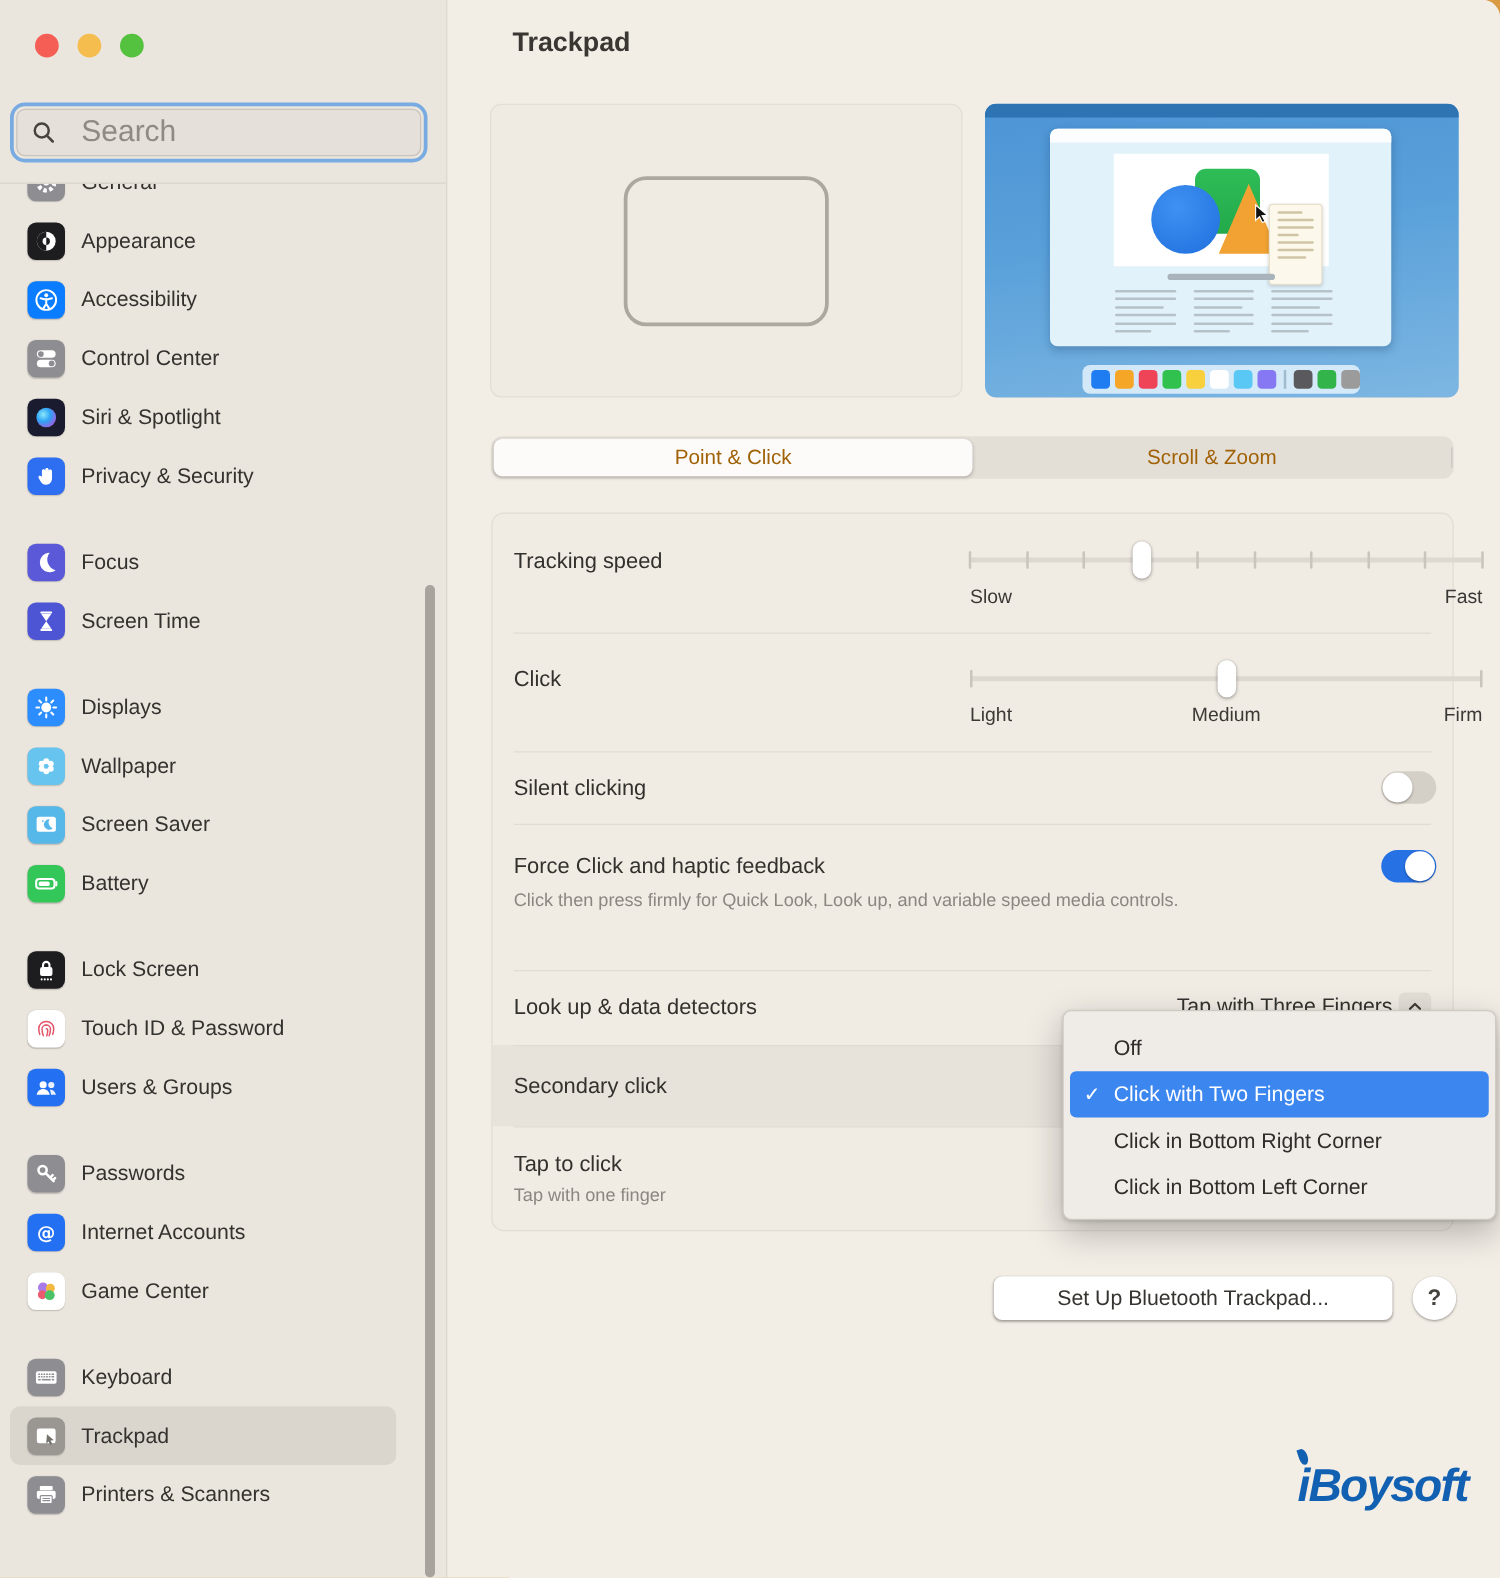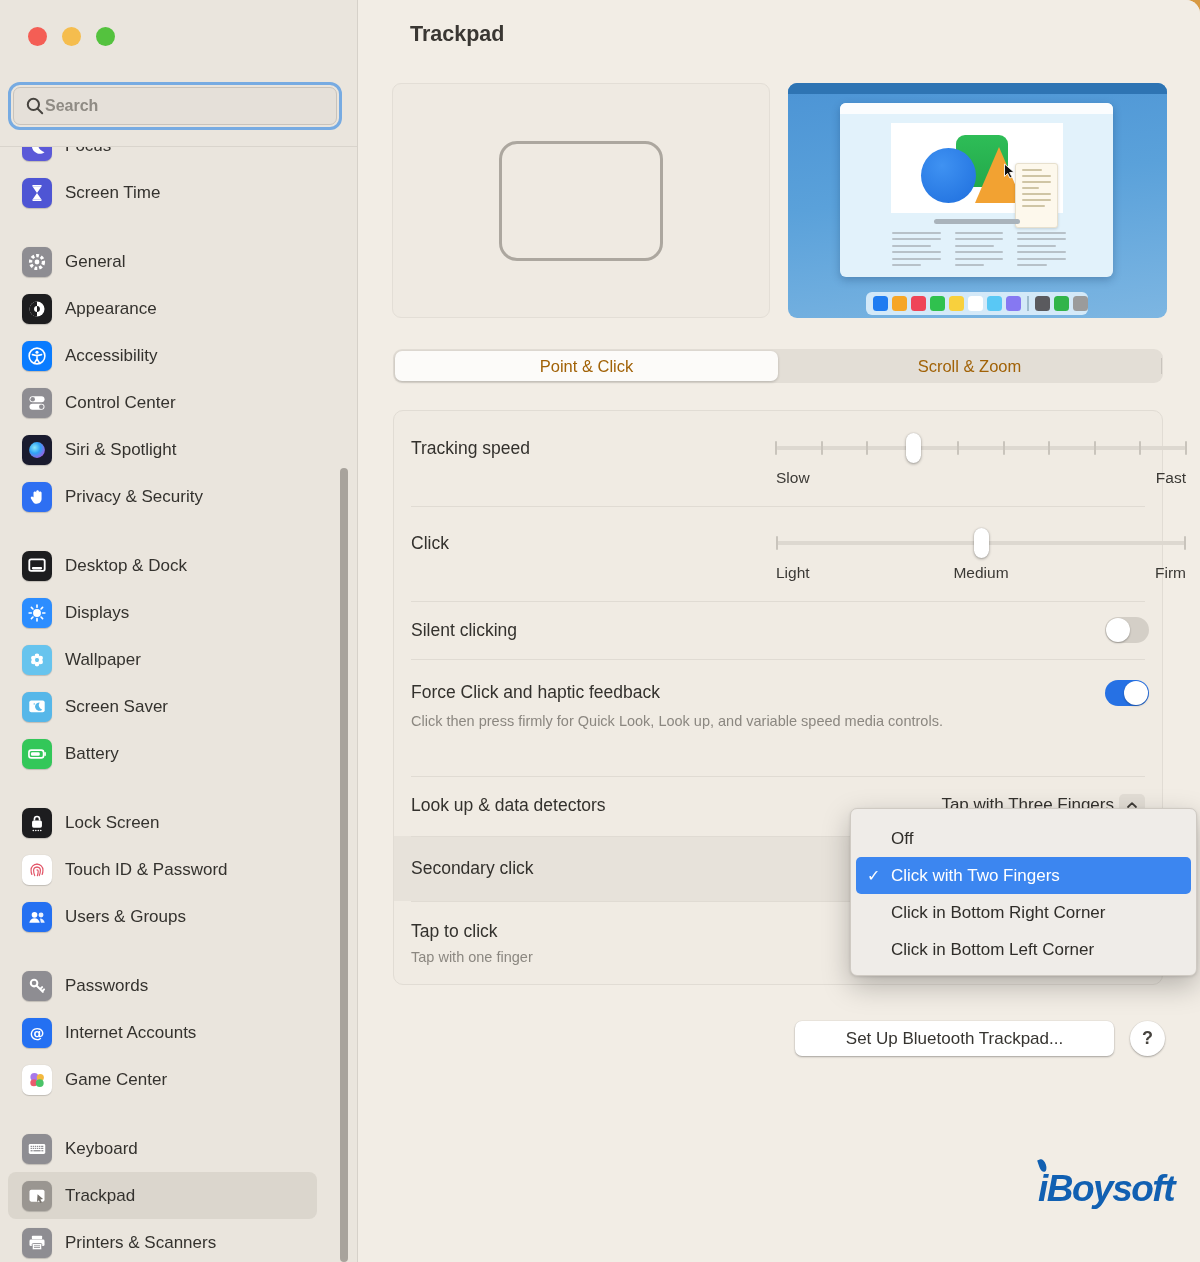--- a/index.html
+++ b/index.html
@@ -22,21 +22,21 @@
   .sicon svg{display:block;}
   .side-header{position:absolute;top:0;left:0;right:0;height:146px;background:#EAE5DD;
                border-bottom:1px solid #D9D4CC;z-index:3;}
   .traffic{position:absolute;top:27px;left:28px;display:flex;gap:15px;}
   .tl{width:19px;height:19px;border-radius:50%;}
   .tl.red{background:#F45E55}.tl.yellow{background:#F5BD4E}.tl.green{background:#54C23E}
   .search-ring{position:absolute;left:8px;top:82px;width:334px;height:48px;box-sizing:border-box;
                border:3px solid #77ABE2;border-radius:12px;padding:2px;background:#EAE5DD;}
   .search-inner{width:100%;height:100%;box-sizing:border-box;background:#E5E0D9;
                 border:1px solid #C8C3BC;border-radius:7px;display:flex;align-items:center;
-                gap:0;padding:0 11px;font-size:16px;color:#8F8B84;font-weight:bold;}
+                gap:20px;padding:0 11px;font-size:24px;color:#8F8B84;}
   .side-scrollbar{position:absolute;right:9px;top:468px;bottom:0;width:8px;background:#A8A39C;
                   border-radius:4px;z-index:4;}
 
   
   .content{position:absolute;left:358px;top:0;width:842px;height:100%;background:#F2EDE5;}
   .page-title{position:absolute;left:52px;top:22px;font-size:21.5px;font-weight:bold;color:#3A3733;margin:0;}
 
   .panel{position:absolute;top:83px;height:235px;border-radius:9px;box-sizing:border-box;}
   .panel-left{left:34px;width:378px;background:#EFEAE2;border:1px solid #E3DED6;}
   .tp-outline{position:absolute;left:50%;top:50%;transform:translate(-50%,-50%);
@@ -132,40 +132,20 @@
 </style>
 </head>
 <body>
 
 <div class="app">
 
   <aside class="sidebar">
     <div class="side-rows" id="side-rows">
         <div class="side-group">
           <div class="srow">
-            <span class="sicon" style="background: rgb(91, 89, 216);">
-              <svg width="22" height="22" viewBox="0 0 24 24">
-                <path d="M15 3.5a8.5 8.5 0 1 0 5.2 15.2A9.5 9.5 0 0 1 15 3.5z" fill="#fff"></path>
-              </svg>
-            </span>
-            <span>Focus</span>
-          </div>
-          <div class="srow">
-            <span class="sicon" style="background: rgb(78, 85, 212);">
-              <svg width="22" height="22" viewBox="0 0 24 24">
-                <rect x="6.8" y="3.4" width="10.4" height="1.8" rx=".9" fill="#fff"></rect>
-                <rect x="6.8" y="18.8" width="10.4" height="1.8" rx=".9" fill="#fff"></rect>
-                <path d="M7.5 5.4h9L12 12 7.5 5.4zM7.5 18.6h9L12 12l-4.5 6.6z" fill="#fff"></path>
-              </svg>
-            </span>
-            <span>Screen Time</span>
-          </div>
-        </div>
-        <div class="side-group">
-          <div class="srow">
             <span class="sicon" style="background: rgb(142, 141, 146);">
               <svg width="22" height="22" viewBox="0 0 24 24">
                 <circle cx="12" cy="12" r="7" fill="none" stroke="#fff" stroke-width="3.6" stroke-dasharray="3.1 2.1"></circle>
                 <circle cx="12" cy="12" r="2.6" fill="#fff"></circle>
               </svg>
             </span>
             <span>General</span>
           </div>
           <div class="srow">
             <span class="sicon" style="background: rgb(29, 29, 31);">
@@ -218,28 +198,39 @@
             <span class="sicon" style="background: rgb(46, 111, 242);">
               <svg width="22" height="22" viewBox="0 0 24 24">
                 <path d="M8.2 12.6V7.4c0-.9.7-1.5 1.5-1.5s1.4.6 1.4 1.5V6.2c0-.9.7-1.5 1.5-1.5s1.5.6 1.5 1.5v1.2c0-.8.6-1.4 1.4-1.4.8 0 1.5.6 1.5 1.5v6.5c0 3.2-2.2 5.4-5.2 5.4-2.3 0-3.6-1-4.8-3.1l-1.6-2.8c-.4-.7-.2-1.5.5-1.9.6-.3 1.5-.1 1.9.5z" fill="#fff"></path>
               </svg>
             </span>
             <span>Privacy &amp; Security</span>
           </div>
         </div>
         <div class="side-group">
           <div class="srow">
-            <span class="sicon" style="background: rgb(29, 29, 31);">
-              <svg width="22" height="22" viewBox="0 0 24 24">
-                <rect x="3.6" y="4.8" width="16.8" height="12.6" rx="2" fill="none" stroke="#fff" stroke-width="2"></rect>
-                <rect x="6.4" y="13.2" width="11.2" height="2.5" rx="1.25" fill="#fff"></rect>
-              </svg>
-            </span>
-            <span>Desktop &amp; Dock</span>
-          </div>
+            <span class="sicon" style="background: rgb(91, 89, 216);">
+              <svg width="22" height="22" viewBox="0 0 24 24">
+                <path d="M15 3.5a8.5 8.5 0 1 0 5.2 15.2A9.5 9.5 0 0 1 15 3.5z" fill="#fff"></path>
+              </svg>
+            </span>
+            <span>Focus</span>
+          </div>
+          <div class="srow">
+            <span class="sicon" style="background: rgb(78, 85, 212);">
+              <svg width="22" height="22" viewBox="0 0 24 24">
+                <rect x="6.8" y="3.4" width="10.4" height="1.8" rx=".9" fill="#fff"></rect>
+                <rect x="6.8" y="18.8" width="10.4" height="1.8" rx=".9" fill="#fff"></rect>
+                <path d="M7.5 5.4h9L12 12 7.5 5.4zM7.5 18.6h9L12 12l-4.5 6.6z" fill="#fff"></path>
+              </svg>
+            </span>
+            <span>Screen Time</span>
+          </div>
+        </div>
+        <div class="side-group">
           <div class="srow">
             <span class="sicon" style="background: rgb(44, 141, 255);">
               <svg width="22" height="22" viewBox="0 0 24 24">
                 <circle cx="12" cy="12" r="4.3" fill="#fff"></circle>
                 <g stroke="#fff" stroke-width="1.8" stroke-linecap="round">
                   <path d="M12 3.4v2.4M12 18.2v2.4M3.4 12h2.4M18.2 12h2.4M5.9 5.9l1.7 1.7M16.4 16.4l1.7 1.7M18.1 5.9l-1.7 1.7M7.6 16.4l-1.7 1.7"></path>
                 </g>
               </svg>
             </span>
             <span>Displays</span>

